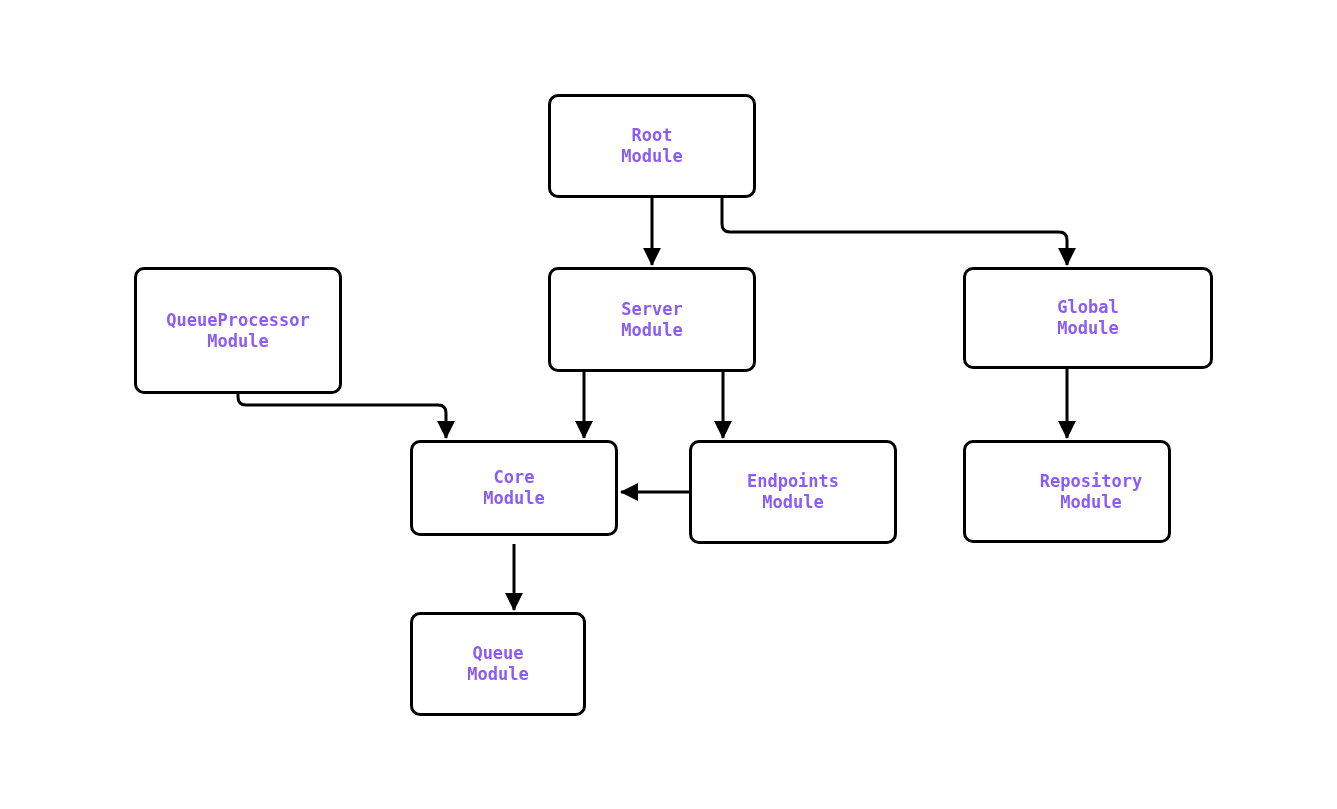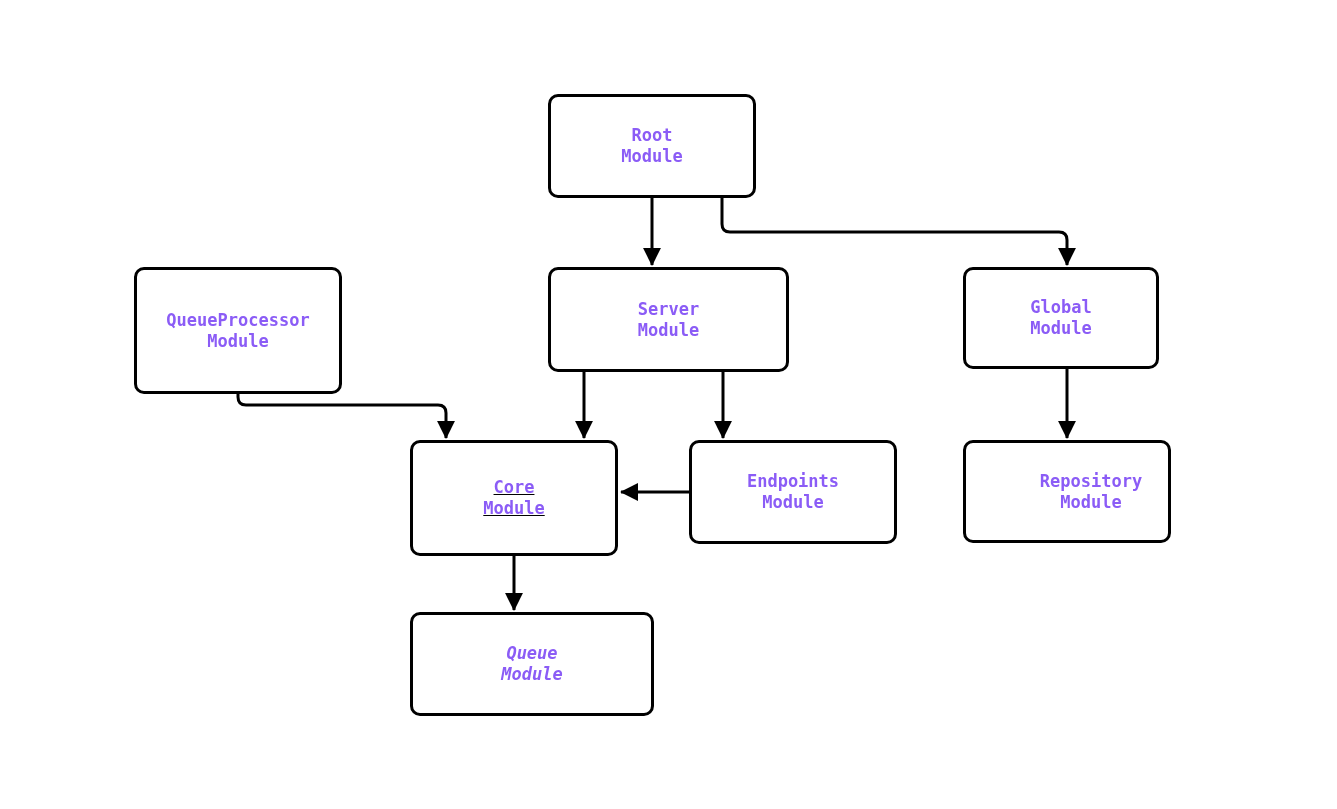--- a/index.html
+++ b/index.html
@@ -69,38 +69,38 @@
   </svg>
   <div id="node-layer">
       <div class="node" style="left: 548px; top: 94px; width: 208px; height: 104px;">
         <span class="node-label">Root
 Module</span>
       </div>
       <div class="node" style="left: 134px; top: 267px; width: 208px; height: 127px;">
         <span class="node-label">QueueProcessor
 Module</span>
       </div>
-      <div class="node" style="left: 548px; top: 267px; width: 241px; height: 105px;">
+      <div class="node" style="left: 548px; top: 267px; width: 208px; height: 105px;">
         <span class="node-label">Server
 Module</span>
       </div>
-      <div class="node" style="left: 963px; top: 267px; width: 196px; height: 102px;">
+      <div class="node" style="left: 963px; top: 267px; width: 250px; height: 102px;">
         <span class="node-label">Global
 Module</span>
       </div>
-      <div class="node" style="left: 410px; top: 440px; width: 208px; height: 116px; text-decoration: underline;">
+      <div class="node" style="left: 410px; top: 440px; width: 208px; height: 96px;">
         <span class="node-label">Core
 Module</span>
       </div>
       <div class="node" style="left: 689px; top: 440px; width: 208px; height: 104px; align-items: center;">
         <span class="node-label">Endpoints
 Module</span>
       </div>
       <div class="node" style="left: 963px; top: 440px; width: 208px; height: 103px; padding-left: 48px;">
         <span class="node-label">Repository
 Module</span>
       </div>
-      <div class="node" style="left: 410px; top: 612px; width: 244px; height: 104px; font-style: italic;">
+      <div class="node" style="left: 410px; top: 612px; width: 176px; height: 104px;">
         <span class="node-label">Queue
 Module</span>
       </div>
     </div>
 </div>
 
 </body></html>

